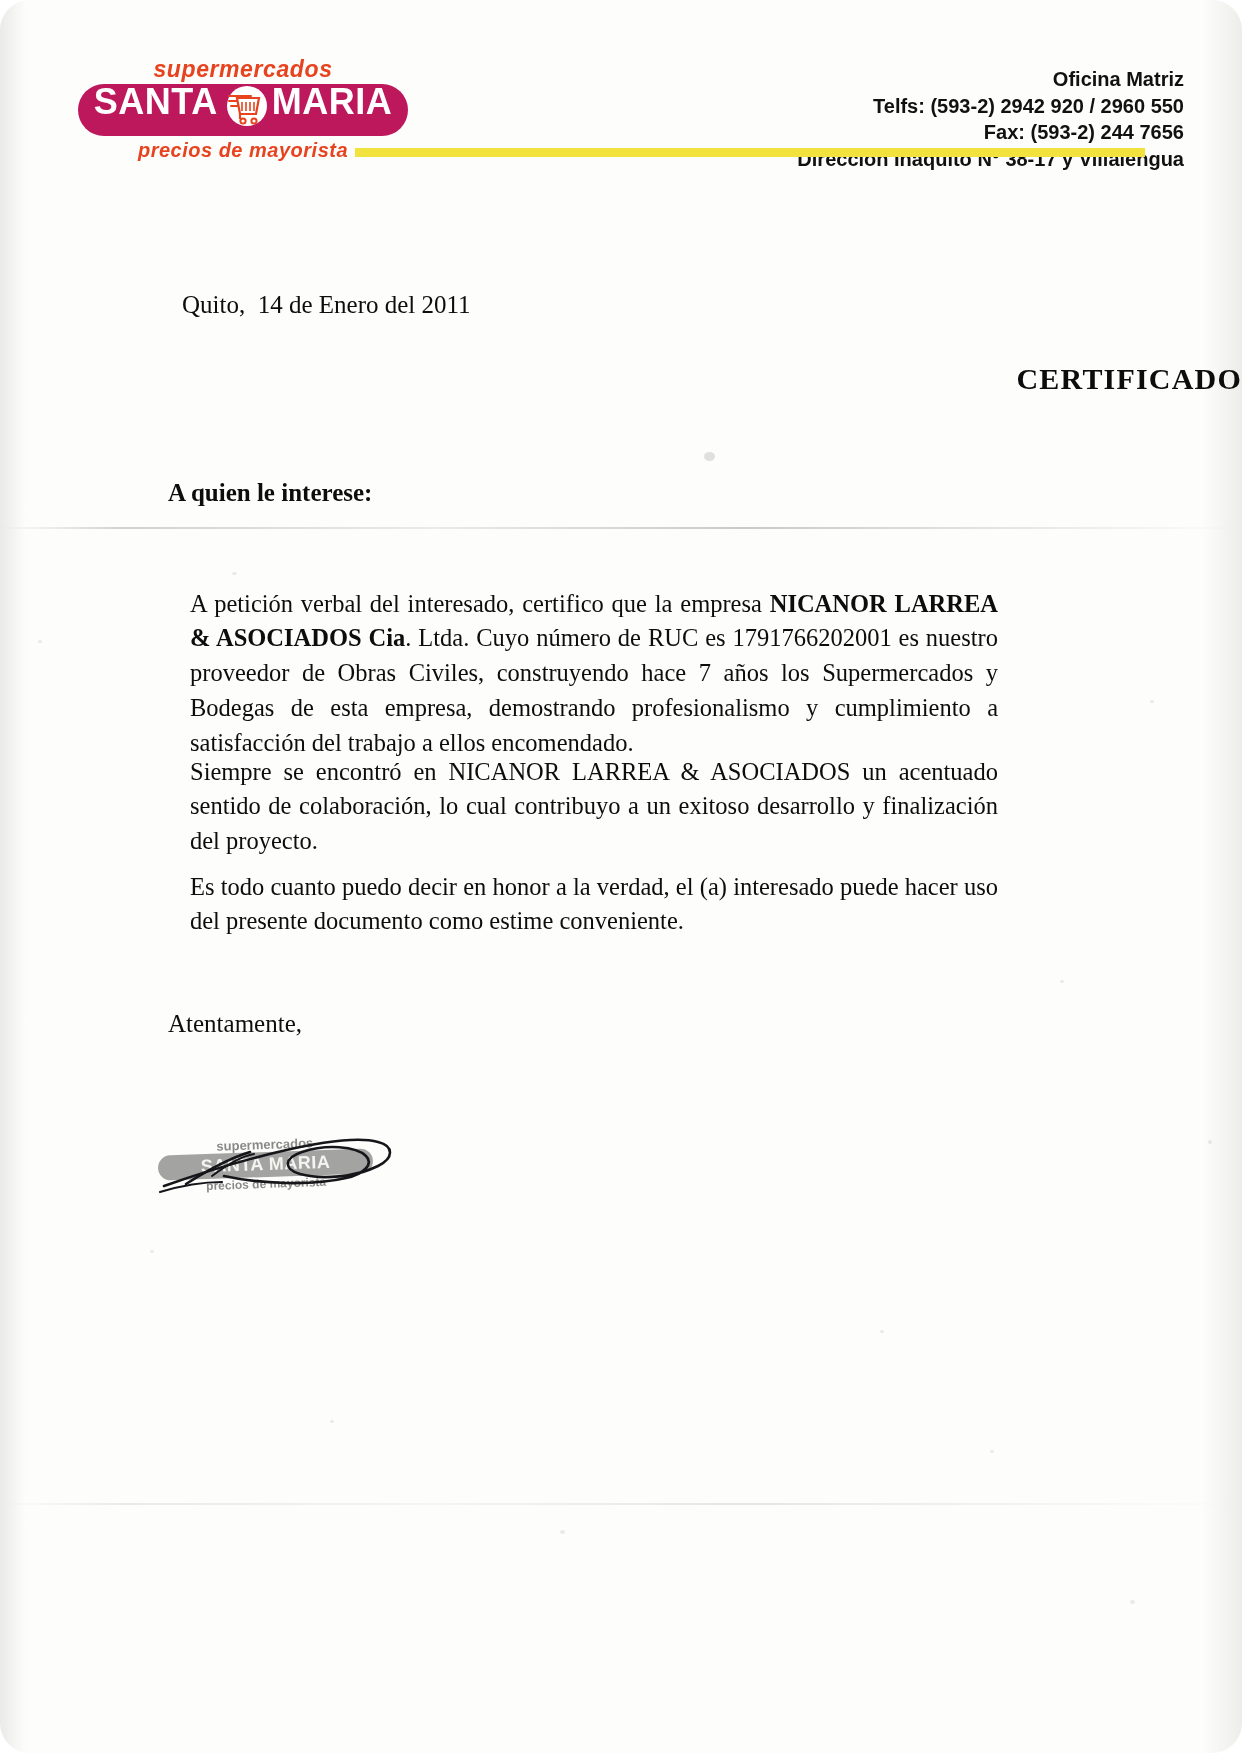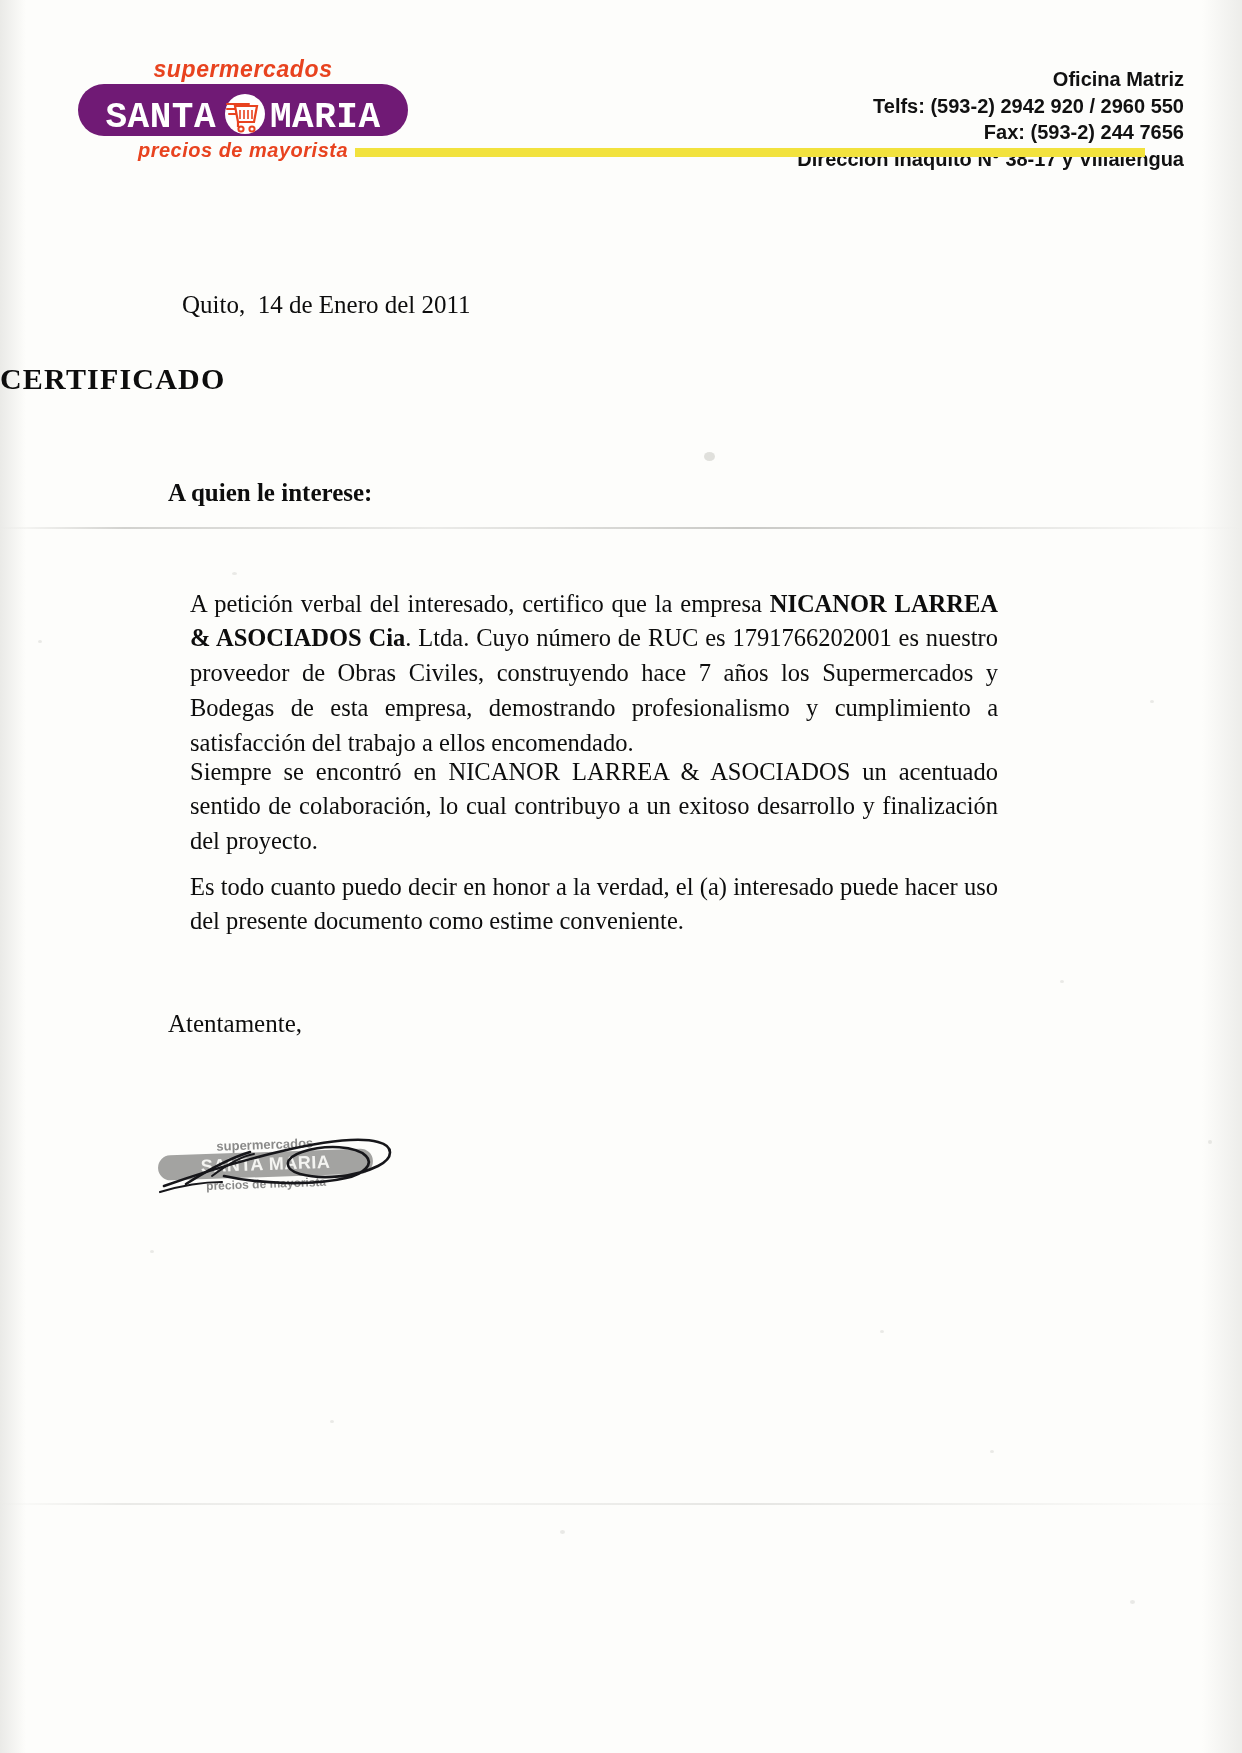--- a/index.html
+++ b/index.html
@@ -10,20 +10,21 @@
   }
   .page {
     position: relative;
     width: 1242px;
     height: 1753px;
     margin: 0 auto;
     background: #fdfdfb;
     overflow: hidden;
     font-family: "Liberation Serif", "DejaVu Serif", serif;
     color: #0d0d0d;
+    border-radius: 30px;
   }
 
   
   .scan-noise {
     position: absolute;
     background: #bdbdb6;
     opacity: .30;
     border-radius: 50%;
     pointer-events: none;
   }
@@ -75,26 +76,25 @@
     font-weight: bold;
     color: #e8431f;
     letter-spacing: .6px;
     line-height: 1;
     margin-bottom: 3px;
     font-style: italic;
   }
   .logo-pill {
     position: relative;
     height: 52px;
-    background: #701a75;
+    background: #be185d;
     border-radius: 26px;
     display: flex;
-    align-items: flex-end;
+    align-items: flex-start;
     justify-content: center;
-    font-family: Liberation Mono, monospace;
   }
   .logo-word {
     font-size: 36px;
     font-weight: bold;
     color: #ffffff;
     letter-spacing: .5px;
     line-height: 1;
   }
   .logo-cart {
     width: 48px;
@@ -139,21 +139,21 @@
   .date-line {
     position: absolute;
     left: 182px; top: 291px;
     font-size: 25px;
     white-space: pre;
   }
   .doc-title {
     position: absolute;
     top: 362px; left: 0;
     width: 100%;
-    text-align: left;
+    text-align: right;
     font-size: 30px;
     font-weight: bold;
     letter-spacing: 1.2px;
   }
   .salutation {
     position: absolute;
     left: 168px; top: 479px;
     font-size: 25px;
     font-weight: bold;
   }

